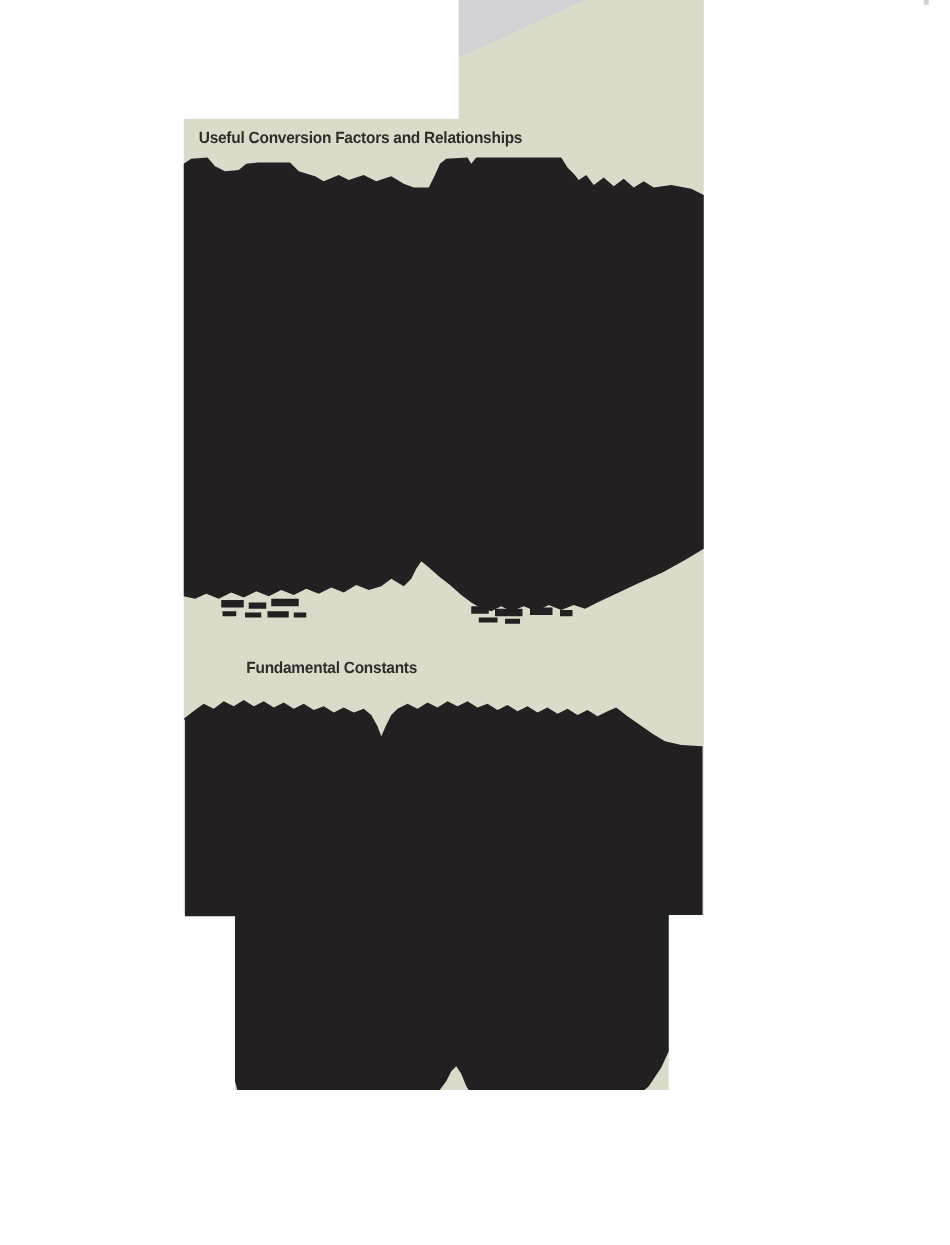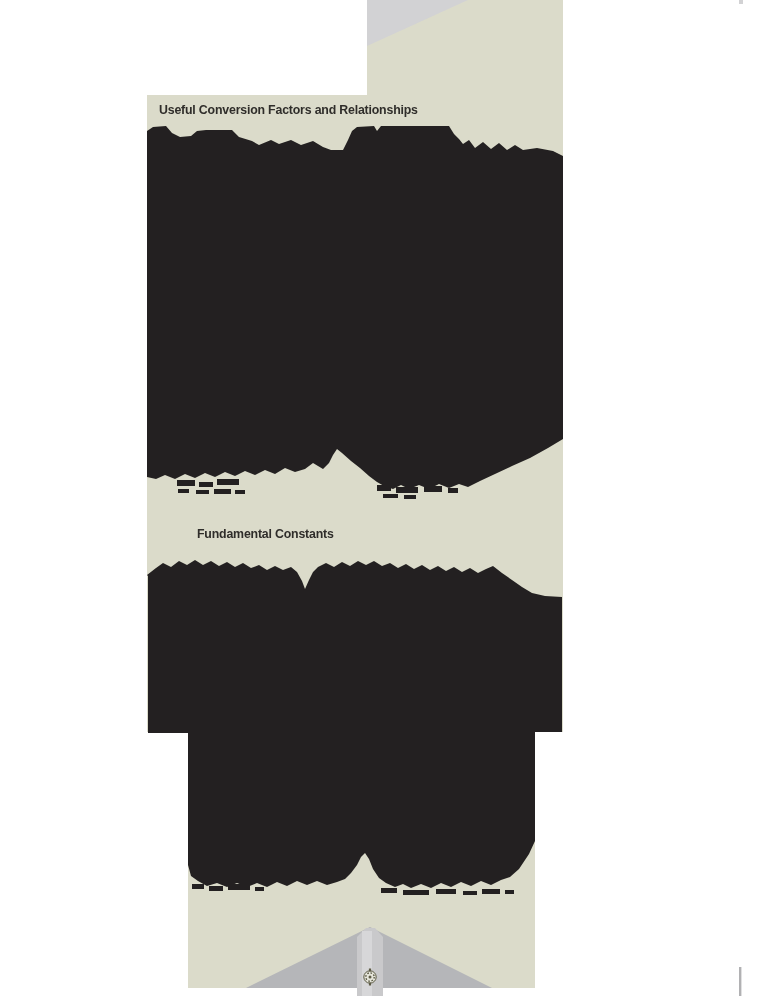--- a/index.html
+++ b/index.html
@@ -11,21 +11,21 @@
     --spine_band:#c9c9cb;
     --spine_highlight:#d7d7d9;
     --heading_text:#2f2d2a;
     --page_edge_line:#b1b1b3;
     --emblem_dark:#5c5b45;
     --emblem_light:#e6e6dc;
   }
   html,body{margin:0;padding:0;}
   body{background:#ffffff;font-family:"Liberation Sans", sans-serif;}
   .stage{
-    position:relative;width:760px;height:996px;background:var(--background);
+    position:relative;width:760px;height:872px;background:var(--background);
     overflow:hidden;
   }
   .scan-svg{position:absolute;left:0;top:0;}
   .paper{fill:var(--paper);}
   .corner-shadow{fill:var(--corner_shadow);}
   .blob{fill:var(--redaction);}
   .frag{fill:var(--redaction);}
   .mountain{fill:var(--spine_shadow);}
   .spine-band{fill:var(--spine_band);}
   .spine-highlight{fill:var(--spine_highlight);}

